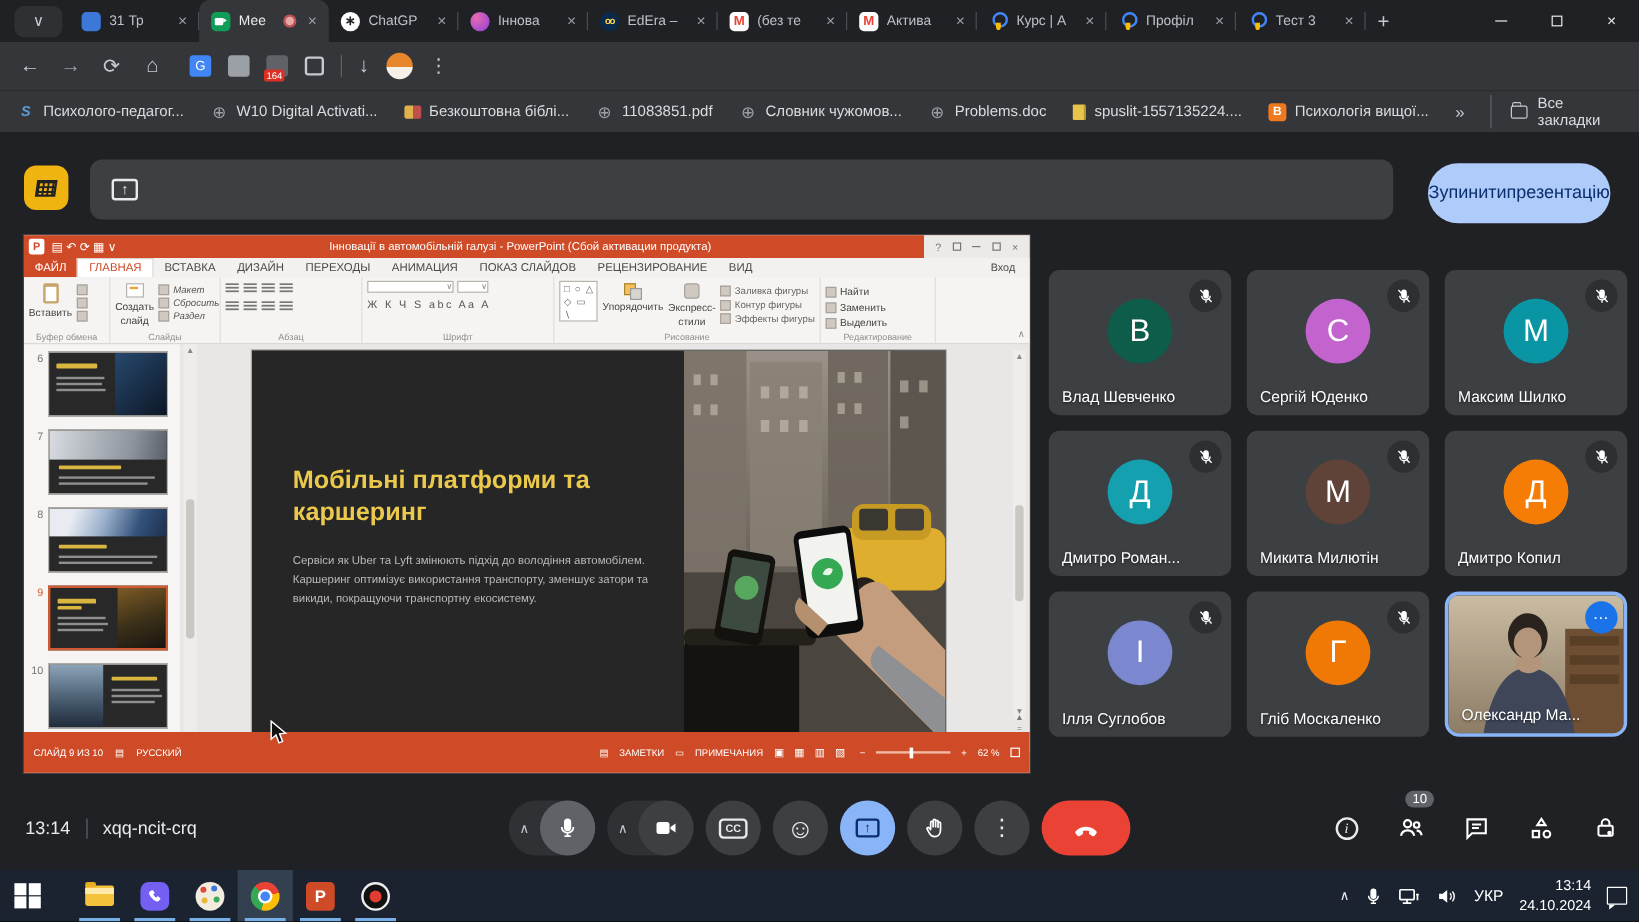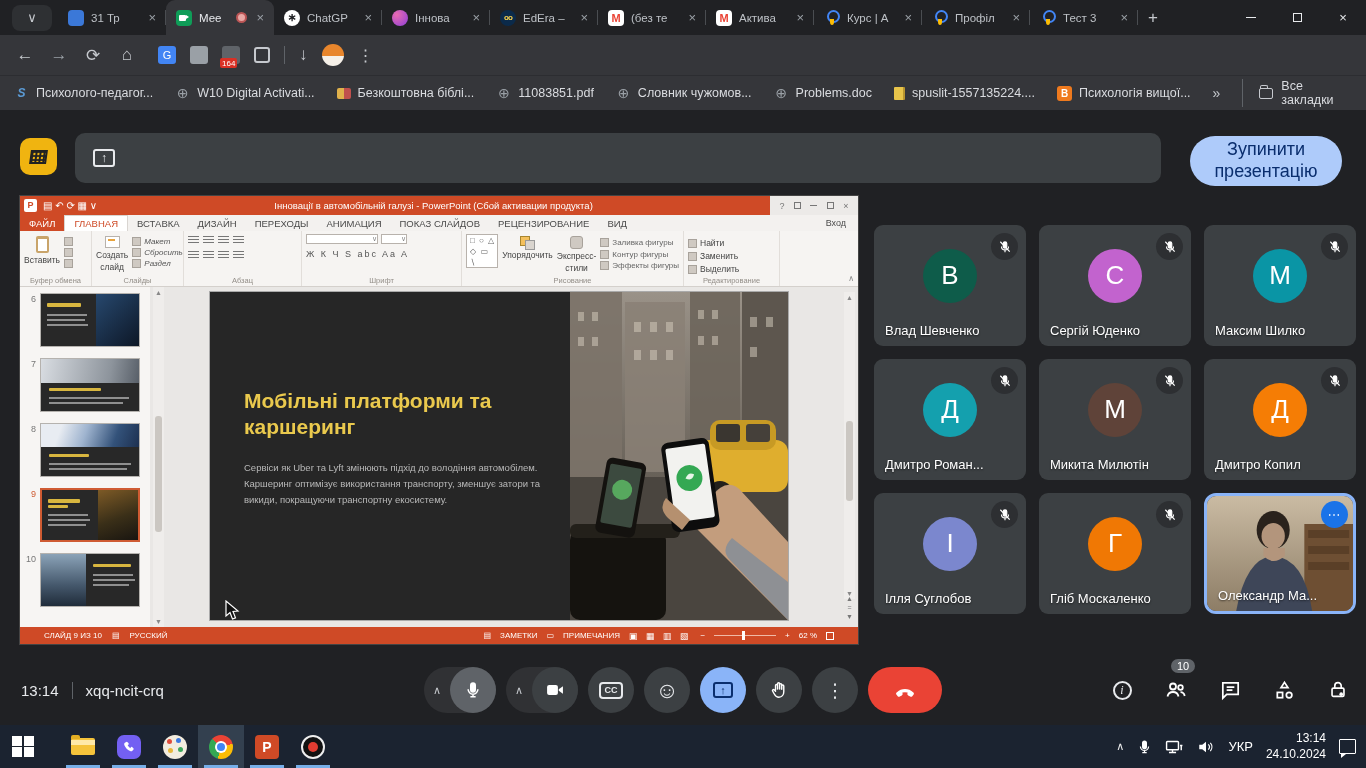--- a/index.html
+++ b/index.html
@@ -70,21 +70,21 @@
 
   
   .meet { position:absolute; top:110px; left:0; width:1366px; height:615px; background:#202124; }
   .cast-avatar { left:20px; top:28px; width:37px; height:37px; background:#f0b410; border-radius:10px; display:flex; align-items:center; justify-content:center; }
   .cast-glyph { width:17px; height:14px; background:#222; transform:skewX(-8deg); position:relative; }
   .cast-glyph::before { content:""; position:absolute; inset:2px; background:
      radial-gradient(circle 1.2px, #f0b410 1.2px, transparent 1.3px) 0 0/4px 4px; }
   .presenter-pill { left:75px; top:23px; width:1086px; height:50px; background:#3c4043; border-radius:10px; display:flex; align-items:center; gap:16px; padding:0 18px; }
   .present-ico { width:22px; height:18px; border:2px solid #e8eaed; border-radius:3px; color:#e8eaed; font-size:12px; display:flex; align-items:center; justify-content:center; font-weight:bold; }
   .presenter-text { color:#e8eaed; font-size:15px; }
-  .stopbtn { left:1190px; top:26px; width:152px; height:50px; background:#aecbfa; border-radius:25px; display:flex; flex-direction:column; align-items:center; justify-content:center; color:#0a2e6e; font-size:18px; line-height:1.2; }
+  .stopbtn { left:1190px; top:26px; width:152px; height:50px; background:#aecbfa; border-radius:25px; display:flex; flex-direction:row; align-items:center; justify-content:center; color:#0a2e6e; font-size:15px; line-height:1.2; }
 
   
   .ppt { left:20px; top:86px; width:838px; height:448px; background:#f3f1ef; box-shadow:0 0 0 1px #444; font-family:"Liberation Sans",sans-serif; }
   .ppt-titlebar { position:absolute; top:0; left:0; right:0; height:19px; background:#cf4a26; display:flex; align-items:center; }
   .qat { display:flex; align-items:center; gap:6px; padding-left:4px; color:#fff; font-size:10px; }
   .pptlogo { width:13px; height:13px; background:#fff; color:#cf4a26; font-size:9px; font-weight:bold; text-align:center; line-height:13px; border-radius:2px; }
   .ppt-title { flex:1; text-align:center; color:#fff; font-size:9.5px; white-space:nowrap; overflow:hidden; }
   .ppt-winctl { width:88px; height:19px; background:#eceae8; display:flex; align-items:center; justify-content:space-evenly; color:#777; font-size:9px; }
   .ppt-winctl .bar { width:7px; height:1px; background:#777; }
   .ppt-winctl .box { width:7px; height:7px; border:1px solid #777; }
@@ -133,21 +133,21 @@
 
   .slidecanvas { position:absolute; left:190px; top:5px; width:578px; height:328px; background:#262626; box-shadow:0 0 0 1px #aaa; overflow:hidden; }
   .slide-title { position:absolute; left:34px; top:96px; width:310px; color:#eac94d; font-size:21px; font-weight:bold; line-height:1.25; }
   .slide-body { position:absolute; left:34px; top:168px; width:300px; color:#b9b9b9; font-size:9.5px; line-height:1.7; }
   .slide-photo { position:absolute; right:0; top:0; width:218px; height:328px; }
   .vscroll { position:absolute; right:3px; top:5px; bottom:28px; width:11px; background:#efedeb; }
   .vscroll .thumb { position:absolute; left:2px; top:42%; width:7px; height:26%; background:#cbc7c2; border-radius:3px; }
   .vscroll .ar { position:absolute; left:0; width:11px; text-align:center; font-size:7px; color:#888; }
   .slidenav { position:absolute; right:3px; bottom:6px; width:11px; font-size:7px; color:#777; text-align:center; line-height:9px; }
 
-  .ppt-status { position:absolute; left:0; right:0; bottom:0; height:17px; background:#cf4a26; color:#fff; display:flex; align-items:center; font-size:8px; padding:0 24px; gap:10px; }
+  .ppt-status { position:absolute; left:0; right:0; bottom:0; height:34px; background:#cf4a26; color:#fff; display:flex; align-items:center; font-size:8px; padding:0 8px; gap:10px; }
   .st-right { margin-left:auto; display:flex; align-items:center; gap:9px; }
   .viewicons { letter-spacing:3px; font-size:9px; }
   .zoomtrack { width:62px; height:1.5px; background:#f0b9a6; position:relative; }
   .zoomtrack .zthumb { position:absolute; left:45%; top:-3.5px; width:3px; height:9px; background:#fff; }
 
   
   .tiles { position:absolute; left:874px; top:115px; display:grid; grid-template-columns:repeat(3,152px); grid-auto-rows:121px; gap:13px; }
   .tile { position:relative; background:#3c4043; border-radius:9px; overflow:hidden; }
   .pavatar { position:absolute; left:50%; top:42%; transform:translate(-50%,-50%); width:54px; height:54px; border-radius:50%; display:flex; align-items:center; justify-content:center; color:#fff; font-size:26px; }
   .pname { position:absolute; left:11px; bottom:8px; color:#fff; font-size:13px; text-shadow:0 1px 2px rgba(0,0,0,.6); white-space:nowrap; }

